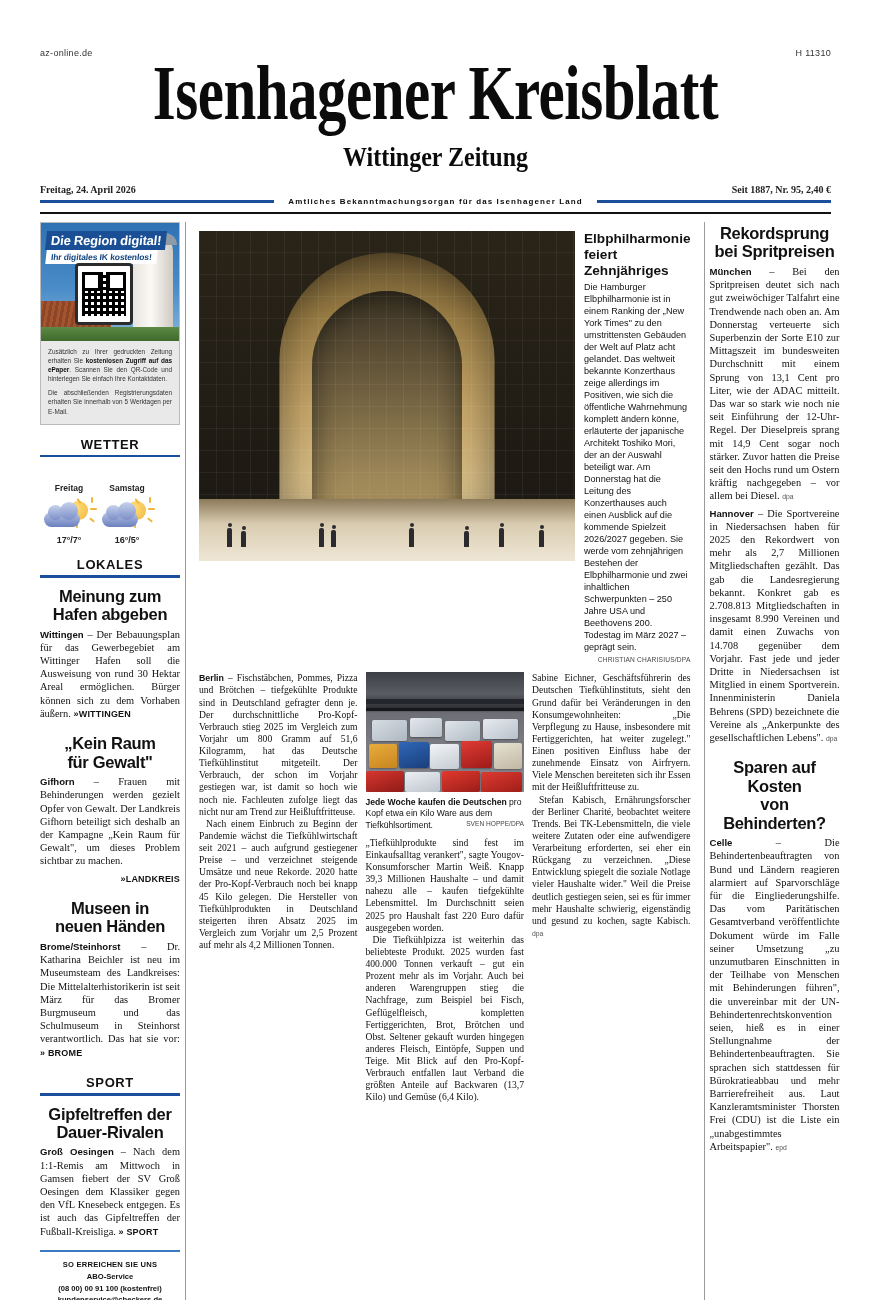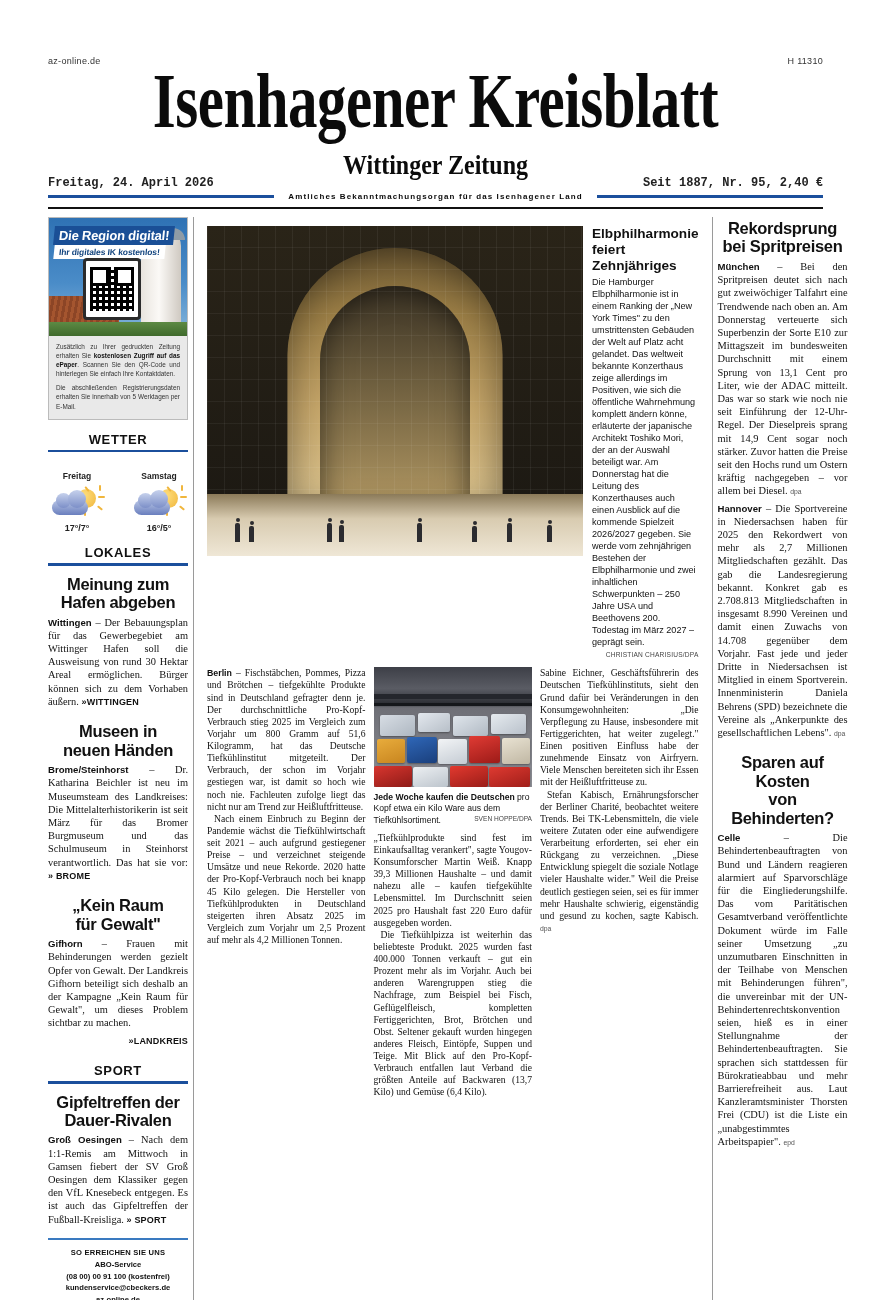--- a/index.html
+++ b/index.html
@@ -3,41 +3,41 @@
 <meta charset="utf-8">
 <style>
   * { box-sizing: border-box; margin: 0; padding: 0; }
   html, body {
     width: 871px; height: 1300px;
     background: #ffffff;
     font-family: "Liberation Serif", serif;
     color: #111;
     overflow: hidden;
   }
-  .page { position: relative; width: 871px; height: 1300px; padding: 8px; }
+  .page { position: relative; width: 871px; height: 1300px; padding: 0; }
 
   
   .masthead { position: relative; padding: 48px 40px 0 40px; }
   .mh-top { display: flex; justify-content: space-between; align-items: flex-start;
             font-family: "Liberation Sans", sans-serif; font-size: 9px; color: #333;
             letter-spacing: .3px; }
   .mh-title {
     text-align: center; font-family: "Liberation Serif", serif; font-weight: bold;
     font-size: 59px; line-height: 1.0; letter-spacing: -0.5px; margin-top: -4px;
     color: #0b0b0b; transform: scaleY(1.32); transform-origin: top center;
   }
   .mh-sub {
     text-align: center; font-family: "Liberation Serif", serif; font-weight: bold;
     font-size: 24px; margin-top: 28px; transform: scaleY(1.18); transform-origin: top center;
     color: #0b0b0b;
   }
   .mh-row2 {
     display: flex; justify-content: space-between; align-items: center;
-    font-family: Liberation Mono, monospace; font-size: 12px; color: #222;
-    font-weight: 600;
+    font-family: Liberation Serif, serif; font-size: 10px; color: #222;
+    margin-top: 16px; font-weight: 600;
   }
   .mh-banner { display: flex; align-items: center; gap: 14px; margin-top: 2px; }
   .mh-banner .bar { height: 3px; background: #1b4f9c; flex: 1; }
   .mh-banner .txt { font-family: "Liberation Sans", sans-serif; font-size: 8px;
                     font-weight: bold; letter-spacing: 1.1px; color: #0b0b0b;
                     white-space: nowrap; }
   .mh-rule { height: 2px; background: #111; margin-top: 6px; }
 
   
   .grid { display: flex; padding: 0 40px; margin-top: 8px; gap: 0; }
@@ -87,21 +87,21 @@
       color:#333; text-align: justify; }
   .promo-text p + p { margin-top: 5px; }
   .promo-text b { color:#111; }
 
   
   .sec-head { text-align:center; font-family:"Liberation Sans",sans-serif;
       font-weight:bold; font-size:13px; letter-spacing:.6px; margin-top:12px; color:#111; }
   .sec-rule { height:2.5px; background:#1b4f9c; margin-top:3px; }
 
   
-  .weather { display:flex; justify-content:space-between; margin-top:19px; }
+  .weather { display:flex; justify-content:flex-start; margin-top:26px; }
   .wx { text-align:center; width:58px; }
   .wx-day { font-family:"Liberation Sans",sans-serif; font-size:8.5px; font-weight:600; color:#222; }
   .wx-icon { position:relative; width:54px; height:36px; margin:3px auto 2px auto; }
   .wx-sun { position:absolute; right:8px; top:5px; width:19px; height:19px; border-radius:50%;
       background: radial-gradient(circle at 35% 35%, #ffdf7e, #f0b63c); }
   .wx-ray { position:absolute; background:#f0b63c; border-radius:2px; }
   .wx-cloud { position:absolute; left:2px; bottom:5px; width:36px; height:15px;
       border-radius:9px; background: linear-gradient(180deg,#b9c6e6,#6a7fbe); }
   .wx-cloud:before { content:""; position:absolute; left:4px; top:-7px; width:15px; height:15px;
       border-radius:50%; background: linear-gradient(180deg,#c6d1ec,#7c8fc8); }
@@ -259,30 +259,30 @@
       <div class="sec-head">LOKALES</div>
       <div class="sec-rule"></div>
 
       <div>
         <div class="l-head" style="white-space:pre-line">Meinung zum
 Hafen abgeben</div>
         <div class="l-body"><span class="loc">Wittingen</span><span> – Der Bebauungsplan für das Gewerbegebiet am Wittinger Hafen soll die Ausweisung von rund 30 Hektar Areal ermöglichen. Bürger können sich zu dem Vorhaben äußern.</span> <span class="ref">»WITTINGEN</span></div>
       </div>
 
       <div>
-        <div class="l-head" style="white-space:pre-line;margin-top:14px">Museen in
-neuen Händen</div>
-        <div class="l-body"><span class="loc">Brome/Steinhorst</span><span> – Dr. Katharina Beichler ist neu im Museumsteam des Landkreises: Die Mittelalterhistorikerin ist seit März für das Bromer Burgmuseum und das Schulmuseum in Steinhorst verantwortlich. Das hat sie vor:</span> <span class="ref">» BROME</span></div>
-      </div>
-
-      <div>
         <div class="l-head" style="white-space:pre-line;margin-top:14px">„Kein Raum
 für Gewalt"</div>
         <div class="l-body"><span class="loc">Gifhorn</span><span> – Frauen mit Behinderungen werden gezielt Opfer von Gewalt. Der Landkreis Gifhorn beteiligt sich deshalb an der Kampagne „Kein Raum für Gewalt", um dieses Problem sichtbar zu machen.</span></div>
         <div class="l-body" style="text-align:right"><span class="ref">»LANDKREIS</span></div>
+      </div>
+
+      <div>
+        <div class="l-head" style="white-space:pre-line;margin-top:14px">Museen in
+neuen Händen</div>
+        <div class="l-body"><span class="loc">Brome/Steinhorst</span><span> – Dr. Katharina Beichler ist neu im Museumsteam des Landkreises: Die Mittelalterhistorikerin ist seit März für das Bromer Burgmuseum und das Schulmuseum in Steinhorst verantwortlich. Das hat sie vor:</span> <span class="ref">» BROME</span></div>
       </div>
 
       <div class="sec-head" style="margin-top:16px">SPORT</div>
       <div class="sec-rule"></div>
       <div>
         <div class="l-head" style="white-space:pre-line">Gipfeltreffen der
 Dauer-Rivalen</div>
         <div class="l-body"><span class="loc">Groß Oesingen</span><span> – Nach dem 1:1-Remis am Mittwoch in Gamsen fiebert der SV Groß Oesingen dem Klassiker gegen den VfL Knesebeck entgegen. Es ist auch das Gipfeltreffen der Fußball-Kreisliga.</span> <span class="ref">» SPORT</span></div>
       </div>
 

